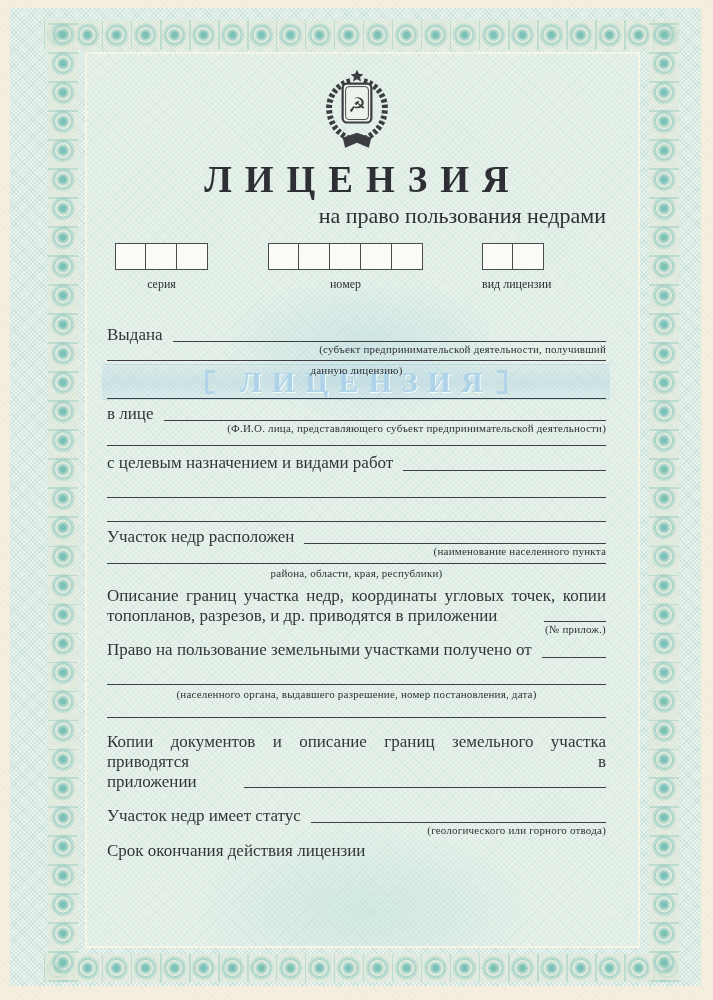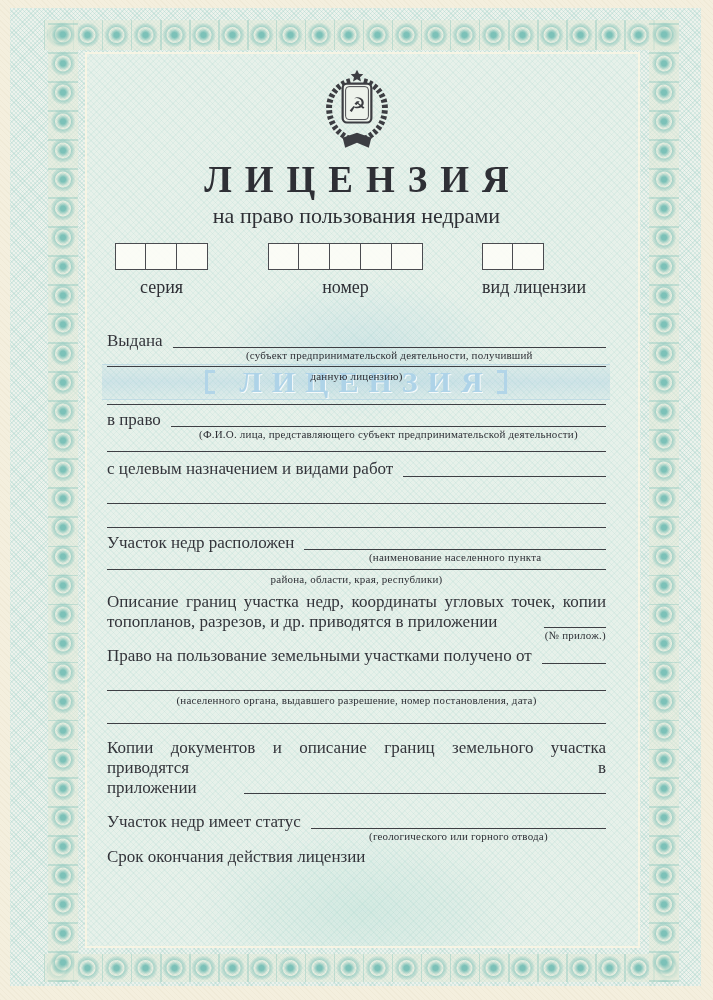--- a/index.html
+++ b/index.html
@@ -50,34 +50,34 @@
     border:2px solid rgba(248,244,228,.95);
   }
   .content{position:relative; z-index:2; padding:8px 32px 0 20px;}
   
   .emblem{display:block; margin:6px auto 0; width:76px; height:82px;}
   
   .title{
     text-align:center; font-size:37px; font-weight:bold; letter-spacing:13px;
     text-indent:13px; color:#2e2f35; margin-top:8px;
   }
-  .subtitle{text-align:center; font-size:22px; margin-top:2px; color:#2e2f35;}
+  .subtitle{text-align:right; font-size:22px; margin-top:2px; color:#2e2f35;}
   
   .codes{display:flex; margin-top:14px; align-items:flex-start;}
   .code-group{display:flex; flex-direction:column;}
   .g-series{margin-left:8px;}
   .g-number{margin-left:60px;}
   .g-type{margin-left:59px;}
   .cells{display:flex;}
   .cell{
     width:31px; height:27px; border:1.6px solid #4a4b50;
     background:rgba(253,253,247,.9); box-sizing:border-box;
   }
   .cell + .cell{border-left:none;}
-  .code-label{text-align:center; font-size:18px; margin-top:7px; color:#2e2f35;}
+  .code-label{text-align:center; font-size:12px; margin-top:7px; color:#2e2f35;}
   
   .watermark-band{
     position:absolute; z-index:1; left:15px; right:28px; top:310px; height:34px;
     display:flex; align-items:center; justify-content:center;
     background:linear-gradient(180deg, rgba(166,205,226,.15), rgba(166,205,226,.38) 50%, rgba(166,205,226,.15));
     border-top:1px solid rgba(166,205,226,.45);
     border-bottom:1px solid rgba(166,205,226,.45);
   }
   .wm-text{
     font-size:30px; font-weight:bold; letter-spacing:10px; text-indent:10px;
@@ -88,21 +88,21 @@
   .wm-left{border-right:none; margin-right:14px;}
   .wm-right{border-left:none; margin-left:4px;}
   
   .form{margin-top:32px; font-size:17px; line-height:1.32;}
   .fline{display:flex; position:relative;}
   .lbl{flex:none; white-space:nowrap; padding-right:10px;}
   .seg{flex:1; position:relative;}
   .ln{position:absolute; left:0; right:0; bottom:4px; border-bottom:1.3px solid #3e3f44;}
   .cap{
     position:absolute; left:0; right:0; top:100%; margin-top:-3px;
-    text-align:center; font-size:11px; letter-spacing:.2px; color:#2f3036; line-height:1.2;
+    text-align:right; font-size:11px; letter-spacing:.2px; color:#2f3036; line-height:1.2;
   }
   .has-cap{margin-bottom:13px;}
   .rule{border-bottom:1.3px solid #3e3f44; height:0;}
   .rule-cap{text-align:center; font-size:11px; letter-spacing:.2px; color:#2f3036; margin-top:3px; line-height:1.2;}
   .jline{text-align:justify; text-align-last:justify; line-height:1.18;}
   .para .fline{line-height:1.18;gap:37px;}
   .mt2{margin-top:2px;} .mt4{margin-top:4px;} .mt6{margin-top:6px;}
   .mt13{margin-top:13px;gap:37px;} .mt14{margin-top:14px;} .mt15{margin-top:15px;}
   .mt16{margin-top:16px;} .mt20{margin-top:20px;}
   .mt22{margin-top:22px;} .mt23{margin-top:23px;}
@@ -174,21 +174,21 @@
             <span class="seg">
               <span class="ln"></span>
               <span class="cap">(субъект предпринимательской деятельности, получивший</span>
             </span>
           </div>
           <div class="rule mt14"></div>
           <div class="rule-cap">данную лицензию)</div>
           <div class="rule mt20"></div>
 
           <div class="fline has-cap mt4">
-            <span class="lbl">в право</span>
+            <span class="lbl">в лице</span>
             <span class="seg">
               <span class="ln"></span>
               <span class="cap">(Ф.И.О. лица, представляющего субъект предпринимательской деятельности)</span>
             </span>
           </div>
           <div class="rule mt20"></div>
 
           <div class="fline mt6">
             <span class="lbl">с целевым назначением и видами работ</span>
             <span class="seg">

